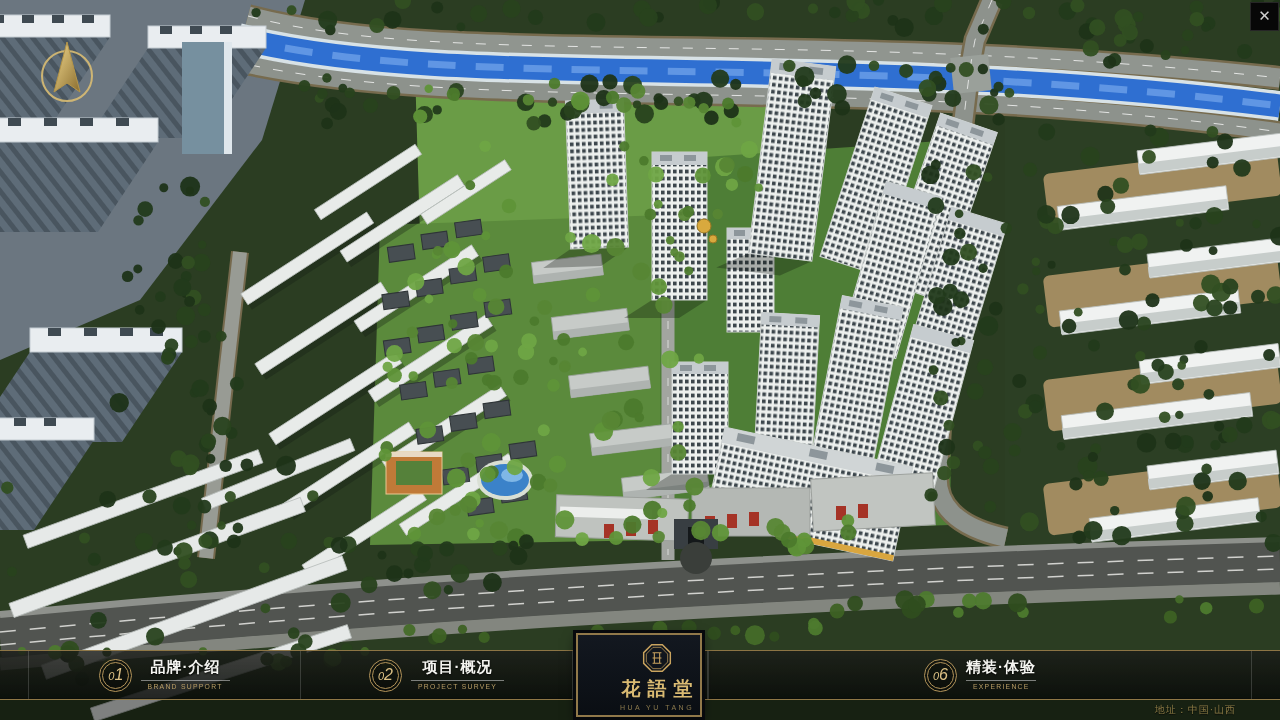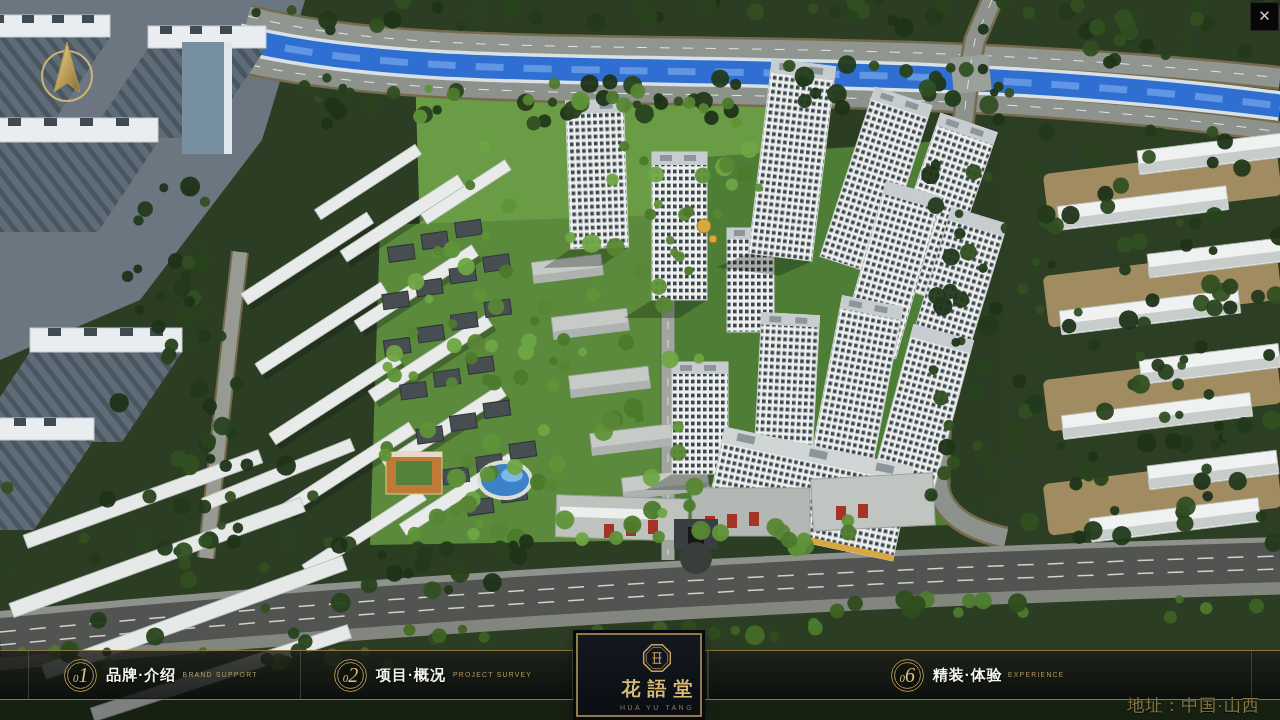--- a/index.html
+++ b/index.html
@@ -24,43 +24,43 @@
   .nav-group{flex:1;display:flex;}
   .nav-spacer{width:134px;border-left:1px solid rgba(255,255,255,.18);
               border-right:1px solid rgba(255,255,255,.18);}
   .nav-item{flex:1;display:flex;align-items:center;justify-content:center;gap:9px;
     cursor:pointer;border-left:1px solid rgba(255,255,255,.16);}
   .nav-group.right .nav-item:last-child{border-right:1px solid rgba(255,255,255,.16);}
   .badge{width:31px;height:31px;flex:none;border:1px solid #b3945a;border-radius:50%;
     position:relative;display:flex;align-items:center;justify-content:center;
     background:rgba(0,0,0,.28);}
   .badge::before{content:"";position:absolute;inset:2px;border:1px solid #b3945a;border-radius:50%;}
-  .badge-num{display:block;font-family:Liberation Serif, serif;font-style:italic;
-    font-size:20px;color:#dcc084;line-height:1;}
+  .badge-num{display:block;font-family:Liberation Sans, sans-serif;font-style:italic;
+    font-size:16px;color:#dcc084;line-height:1;}
   .badge-num::first-letter{font-size:11px;}
-  .labels{display:flex;align-items:center;}
+  .labels{display:flex;flex-direction:column;align-items:center;}
   .label-zh{font-size:15px;font-weight:bold;color:#f4f4f0;letter-spacing:1px;
     white-space:nowrap;text-shadow:0 1px 2px rgba(0,0,0,.85);}
   .label-line{width:100%;height:1px;background:rgba(255,255,255,.45);margin:3px 0 2px;}
   .label-en{font-size:8px;color:#bb9f66;letter-spacing:1.5px;white-space:nowrap;
     transform:scale(.85);transform-origin:center top;}
 
   
   .logo-panel{position:absolute;left:50%;top:633px;width:126px;height:84px;margin-left:-64px;
     background:linear-gradient(180deg,#131820,#0a0e13);
     border:2px solid #91794a;box-sizing:border-box;
     box-shadow:0 0 0 3px #07090c,0 5px 12px rgba(0,0,0,.65);
     display:flex;flex-direction:column;align-items:center;cursor:pointer;padding-left:36px;}
   .logo-seal{margin-top:7px;}
   .logo-name{font-family:"Liberation Serif",serif;font-size:19px;font-weight:bold;
     color:#d9b express;color:#d9b express;color:#d9ba72;letter-spacing:7px;padding-left:7px;margin-top:2px;}
   .logo-caption{font-size:7px;color:#8d7b4e;letter-spacing:2.5px;margin-top:2px;}
 
   
-  .address{position:absolute;right:20px;bottom:3px;font-size:17px;color:#8b7a45;
+  .address{position:absolute;right:44px;bottom:3px;font-size:10px;color:#8b7a45;
     letter-spacing:1px;text-shadow:0 1px 1px rgba(0,0,0,.8);}
 </style>
 </head>
 <body>
 
 <div class="stage">
 
 <svg class="map" width="1280" height="720" viewBox="0 0 1280 720">
   <defs>
     <pattern id="tw" width="6" height="7" patternUnits="userSpaceOnUse">

